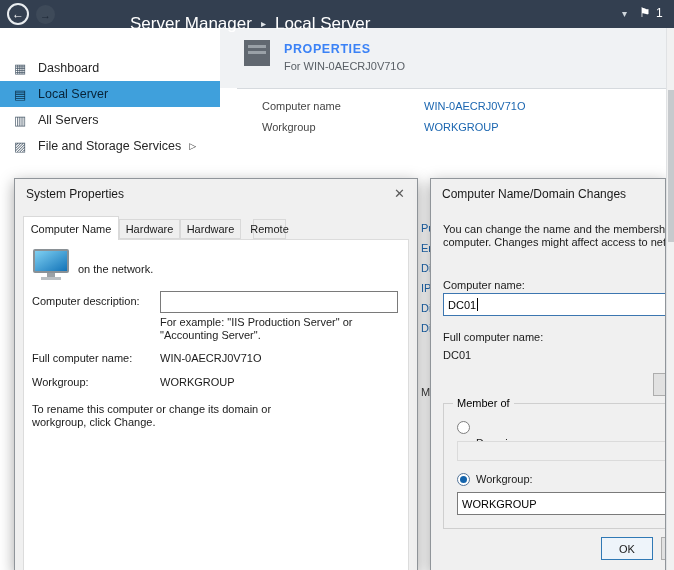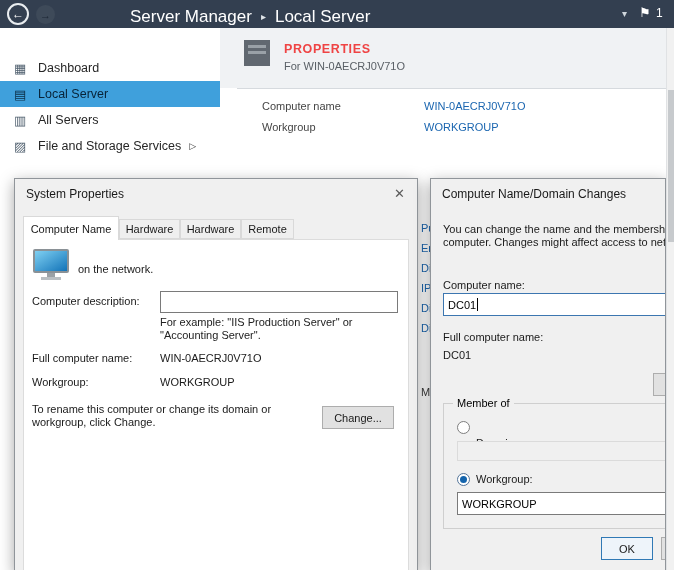--- a/index.html
+++ b/index.html
@@ -6,21 +6,21 @@
   body{width:674px;height:570px;position:relative;overflow:hidden;background:#fff;
        font-family:"Liberation Sans",sans-serif;color:#000;-webkit-font-smoothing:antialiased}
   .abs{position:absolute}
 
   
   #topbar{left:0;top:0;width:674px;height:28px;background:#333f50;z-index:2}
   #back-btn{left:7px;top:3px;width:22px;height:22px;border-radius:50%;border:2px solid #e9edf0;
             box-sizing:border-box;color:#fff;font-size:12px;display:flex;align-items:center;justify-content:center;cursor:pointer}
   #fwd-btn{left:36px;top:5px;width:19px;height:19px;border-radius:50%;background:#3e4a59;color:#1c2634;
            font-size:11px;display:flex;align-items:center;justify-content:center;cursor:pointer}
-  #title{left:130px;top:6px;font-size:17px;color:#fff;white-space:nowrap;line-height:22px}
+  #title{left:130px;top:13px;font-size:17px;color:#fff;white-space:nowrap;line-height:22px}
   #title .sep{font-size:10px;margin:0 9px;position:relative;top:-2px;color:#dfe4e8}
   #tb-caret{left:622px;top:8px;color:#cfd6dc;font-size:10px;cursor:pointer}
   #tb-flag{left:639px;top:5px;color:#fff;font-size:13px;cursor:pointer}
   #tb-count{left:656px;top:6px;color:#fff;font-size:12px;cursor:pointer}
 
   
   #sidebar{left:0;top:28px;width:220px;height:542px;background:#fff;border-right:1px solid #d7dadd;z-index:1}
   .nav-item{position:absolute;left:0;width:220px;height:26px;display:flex;align-items:center;
             padding-left:14px;box-sizing:border-box;font-size:12.5px;color:#262626;cursor:pointer}
   .nav-item .nav-ico{width:15px;margin-right:9px;color:#4f5f6e;font-size:13px;line-height:13px}
@@ -28,21 +28,21 @@
   .nav-item.selected .nav-ico{color:#0b2c44}
   .nav-item .expander{margin-left:8px;font-size:9px;color:#333}
 
   
   #content{left:220px;top:28px;width:446px;height:542px;background:#fff;z-index:1}
   #head-band{left:0;top:0;width:446px;height:60px;background:#f0f2f4}
   #tile-icon{left:24px;top:12px;width:26px;height:26px;background:#616870}
   #tile-icon .slot{position:absolute;left:4px;right:4px;height:3px;background:#9aa1a7}
   #tile-icon .s1{top:5px}
   #tile-icon .s2{top:11px}
-  #prop-heading{left:64px;top:14px;font-size:12.5px;font-weight:bold;color:#ef4444;letter-spacing:.6px}
+  #prop-heading{left:64px;top:14px;font-size:12.5px;font-weight:bold;color:#3b82f6;letter-spacing:.6px}
   #prop-sub{left:64px;top:32px;font-size:11px;color:#5a6066}
   #divider{left:17px;top:60px;width:429px;height:1px;background:#d6dade}
   .prop-label{font-size:11px;color:#454545;white-space:nowrap}
   .prop-value{font-size:11px;color:#1b66b0;text-decoration:none;white-space:nowrap;cursor:pointer}
   .clip-val{position:absolute;left:201px;font-size:11px;color:#1b66b0;white-space:nowrap;cursor:pointer}
   .clip-lab{position:absolute;left:201px;font-size:11px;color:#3a3a3a;white-space:nowrap}
 
   
   #scrollbar{left:666px;top:28px;width:8px;height:542px;background:#f1f1f1;border-left:1px solid #e0e2e4;
              box-sizing:border-box;z-index:30;cursor:pointer}
@@ -164,21 +164,21 @@
 
   <div class="tab active" style="left:8px;width:96px">
     <span>Computer Name</span>
   </div>
   <div class="tab" style="left:104px;width:61px">
     <span>Hardware</span>
   </div>
   <div class="tab" style="left:165px;width:61px">
     <span>Hardware</span>
   </div>
-  <div class="tab" style="left:226px;width:53px">
+  <div class="tab" style="left:238px;width:33px">
     <span>Remote</span>
   </div>
 
   <div id="tab-pane">
     <svg id="monitor" width="38" height="34" viewBox="0 0 38 34">
       <defs>
         <linearGradient id="scr" x1="0" y1="0" x2="1" y2="1">
           <stop offset="0" stop-color="#7fd0f2"></stop>
           <stop offset="1" stop-color="#1273b8"></stop>
         </linearGradient>
@@ -199,21 +199,20 @@
 
     <div class="t" style="left:8px;top:112px">Full computer name:</div>
     <div class="t" style="left:136px;top:112px">WIN-0AECRJ0V71O</div>
 
     <div class="t" style="left:8px;top:136px">Workgroup:</div>
     <div class="t" style="left:136px;top:136px">WORKGROUP</div>
 
     <div class="t" style="left:8px;top:163px">To rename this computer or change its domain or</div>
     <div class="t" style="left:8px;top:176px">workgroup, click Change.</div>
 
-    <button class="win-btn" id="change-btn">Change...</button>
   </div>
 </div>
 
 <div class="abs dialog" id="namechg">
   <div class="dlg-title">Computer Name/Domain Changes</div>
 
   <div class="t" style="left:12px;top:44px">You can change the name and the membership o</div>
   <div class="t" style="left:12px;top:57px">computer. Changes might affect access to netwo</div>
 
   <div class="t" style="left:12px;top:100px">Computer name:</div>

